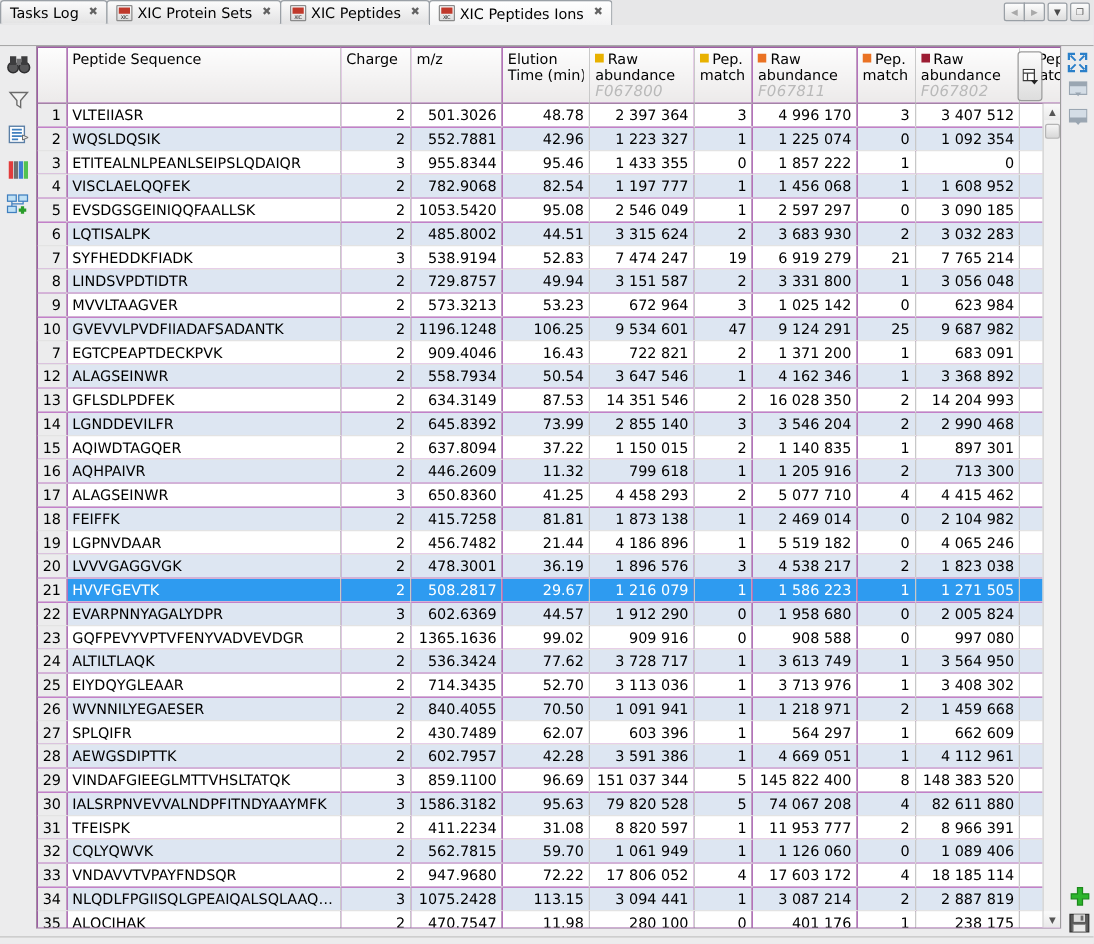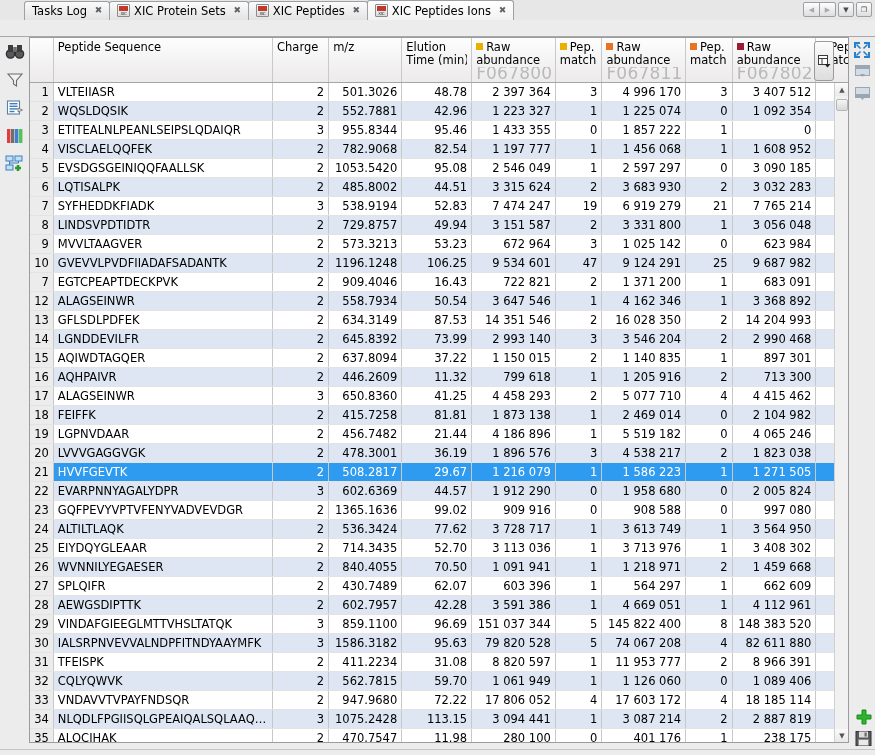--- a/index.html
+++ b/index.html
@@ -13,21 +13,21 @@
     overflow: hidden;
   }
   #app { position: relative; width: 875px; height: 755px; background: #ececed; }
 
   
   .tabbar {
     position: absolute; left: 0; top: 0; width: 875px; height: 20px;
     background: #e7e7e8;
     display: flex; align-items: flex-end;
   }
-  .tabs { display: flex; align-items: center; height: 20px; flex: 1; overflow: hidden; padding-left: 24px; }
+  .tabs { display: flex; align-items: flex-start; height: 20px; flex: 1; overflow: hidden; }
   .tab {
     height: 19px;
     display: flex; align-items: center; gap: 4px;
     padding: 0 5px 0 7px;
     border: 1px solid #9aa0a6; border-bottom: none;
     border-radius: 3px 3px 0 0;
     background: linear-gradient(#fbfbfb, #e3e3e4);
     margin-right: -1px;
     font-size: 11.5px;
     white-space: nowrap;
@@ -109,21 +109,21 @@
     border-bottom: 1px solid #a5a5a5;
     font-weight: normal; font-size: 11.5px;
     text-align: left; vertical-align: top;
     padding: 3px 4px 0 4px;
     height: 44px;
     position: relative;
     overflow: hidden;
     color: #000;
   }
   th .hdr-line { line-height: 13px; white-space: nowrap; overflow: hidden; }
-  th .hdr-clip { color: #b9b9b9; font-size: 17px; letter-spacing: .2px; }
+  th .hdr-clip { color: #b9b9b9; font-size: 12px; letter-spacing: .2px; font-style: italic; }
   th.corner { width: 22px; padding: 0; background: linear-gradient(#fdfdfd,#eceaea); }
   .sq { display: inline-block; width: 7px; height: 7px; vertical-align: 1px; margin-right: 3px; }
 
   table.grid td {
     border-right: 1px solid #c8c8c8;
     border-bottom: 1px solid #e3e3e3;
     padding: 0 4px;
     height: 18px; line-height: 18px;
     font-size: 11.5px;
     white-space: nowrap; overflow: hidden;
@@ -500,21 +500,21 @@
               <td class="r">2</td>
               <td class="r">14 204 993</td>
               <td class="r">1</td>
             </tr>
             <tr class="alt">
               <td class="idx">14</td>
               <td class="l">LGNDDEVILFR</td>
               <td class="r">2</td>
               <td class="r">645.8392</td>
               <td class="r">73.99</td>
-              <td class="r">2 993 140</td>
+              <td class="r">2 855 140</td>
               <td class="r">3</td>
               <td class="r">3 546 204</td>
               <td class="r">2</td>
               <td class="r">2 990 468</td>
               <td class="r">2</td>
             </tr>
             <tr class="">
               <td class="idx">15</td>
               <td class="l">AQIWDTAGQER</td>
               <td class="r">2</td>

